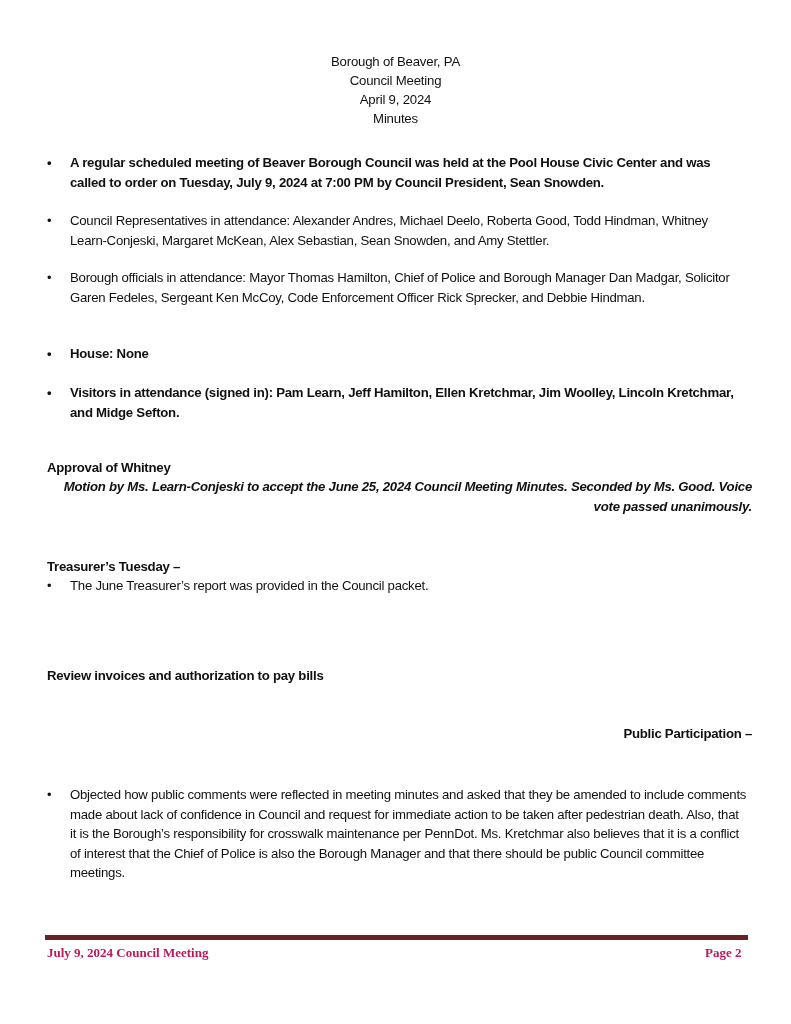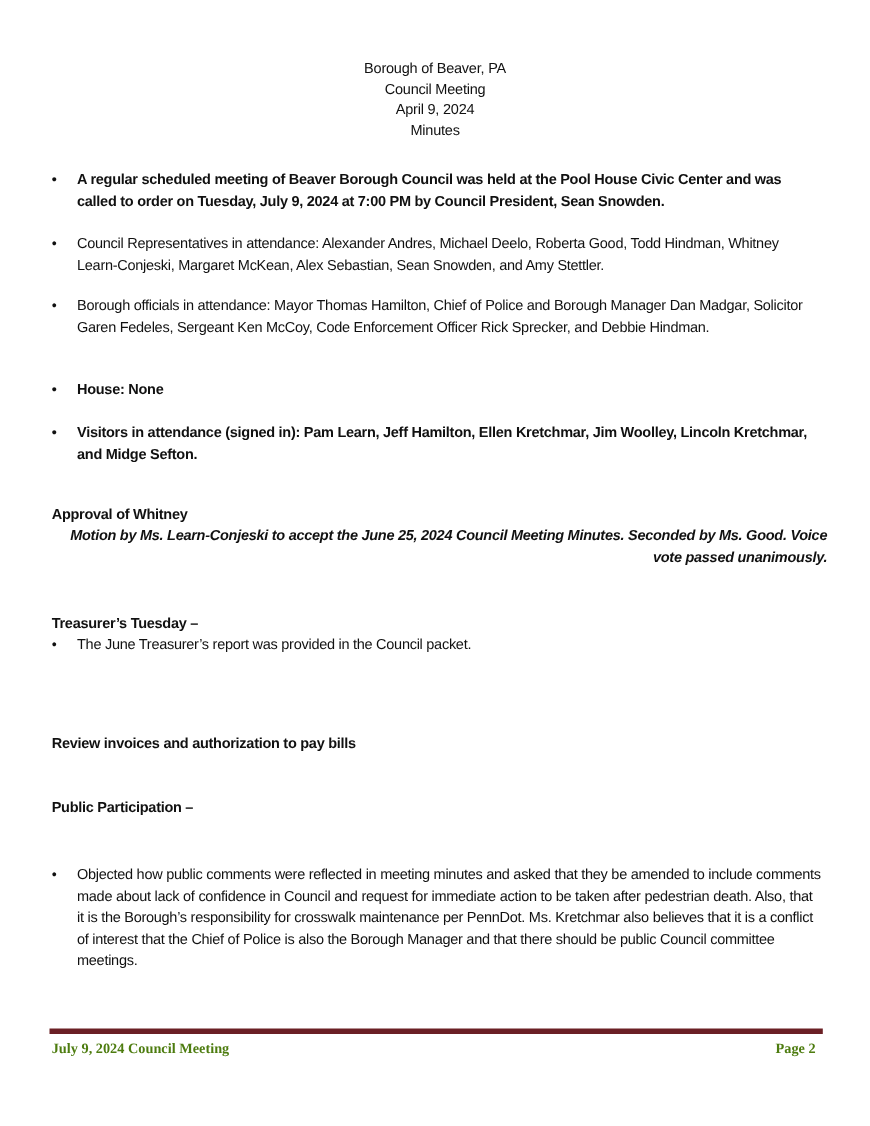--- a/index.html
+++ b/index.html
@@ -9,21 +9,21 @@
   .title-block { position: absolute; left: 0; width: 791px; top: 52px; text-align: center;
                  font-size: 13.2px; line-height: 19px; letter-spacing: -0.2px; }
   .content { position: absolute; left: 47px; width: 705px; font-size: 13.2px; line-height: 19.5px;
              letter-spacing: -0.25px; }
   .bullet-item { position: absolute; left: 47px; width: 700px; font-size: 13.2px; line-height: 19.5px; letter-spacing: -0.25px; }
   .bullet-item .dot { position: absolute; left: 0; top: 0; width: 22px; font-size: 13px; }
   .bullet-item .txt { margin-left: 23px; }
   .bold { font-weight: bold; }
   .bolditalic { font-weight: bold; font-style: italic; text-align: right; }
   .footer-bar { position: absolute; left: 45px; top: 935px; width: 703px; height: 5px; background: #6b2025; }
-  .footer { position: absolute; top: 945px; font-family: "Liberation Serif", serif; font-size: 13px; font-weight: bold; color: #4d7c0f; }
+  .footer { position: absolute; top: 945px; font-family: "Liberation Serif", serif; font-size: 13px; font-weight: bold; color: #be185d; }
   .footer-left { left: 47px; }
   .footer-right { left: 705px; }
 </style>
 </head>
 <body>
 
 <div class="page">
 
   <div class="title-block">
     <div>Borough of Beaver, PA</div>
@@ -61,21 +61,21 @@
   <div class="content bolditalic" style="top:477px;">Motion by Ms. Learn-Conjeski to accept the June 25, 2024 Council Meeting Minutes. Seconded by Ms. Good. Voice vote passed unanimously.</div>
 
   <div class="content bold" style="top:557px;">Treasurer’s Tuesday –</div>
   <div class="bullet-item" style="top:576px;">
     <span class="dot">•</span>
     <div class="txt">The June Treasurer’s report was provided in the Council packet.</div>
   </div>
 
   <div class="content bold" style="top:626px;margin-top:40px;">Review invoices and authorization to pay bills</div>
 
-  <div class="content bold" style="top:724px;">Public Participation –</div>
+  <div class="content bold" style="top:724px;text-align:right;">Public Participation –</div>
 
   <div class="bullet-item" style="top:785px;">
     <span class="dot">•</span>
     <div class="txt">Objected how public comments were reflected in meeting minutes and asked that they be amended to include comments made about lack of confidence in Council and request for immediate action to be taken after pedestrian death. Also, that it is the Borough’s responsibility for crosswalk maintenance per PennDot. Ms. Kretchmar also believes that it is a conflict of interest that the Chief of Police is also the Borough Manager and that there should be public Council committee meetings.</div>
   </div>
 
   <div class="footer-bar" style="background: rgb(107, 32, 37);"></div>
   <div class="footer footer-left">July 9, 2024 Council Meeting</div>
   <div class="footer footer-right">Page 2</div>
 

